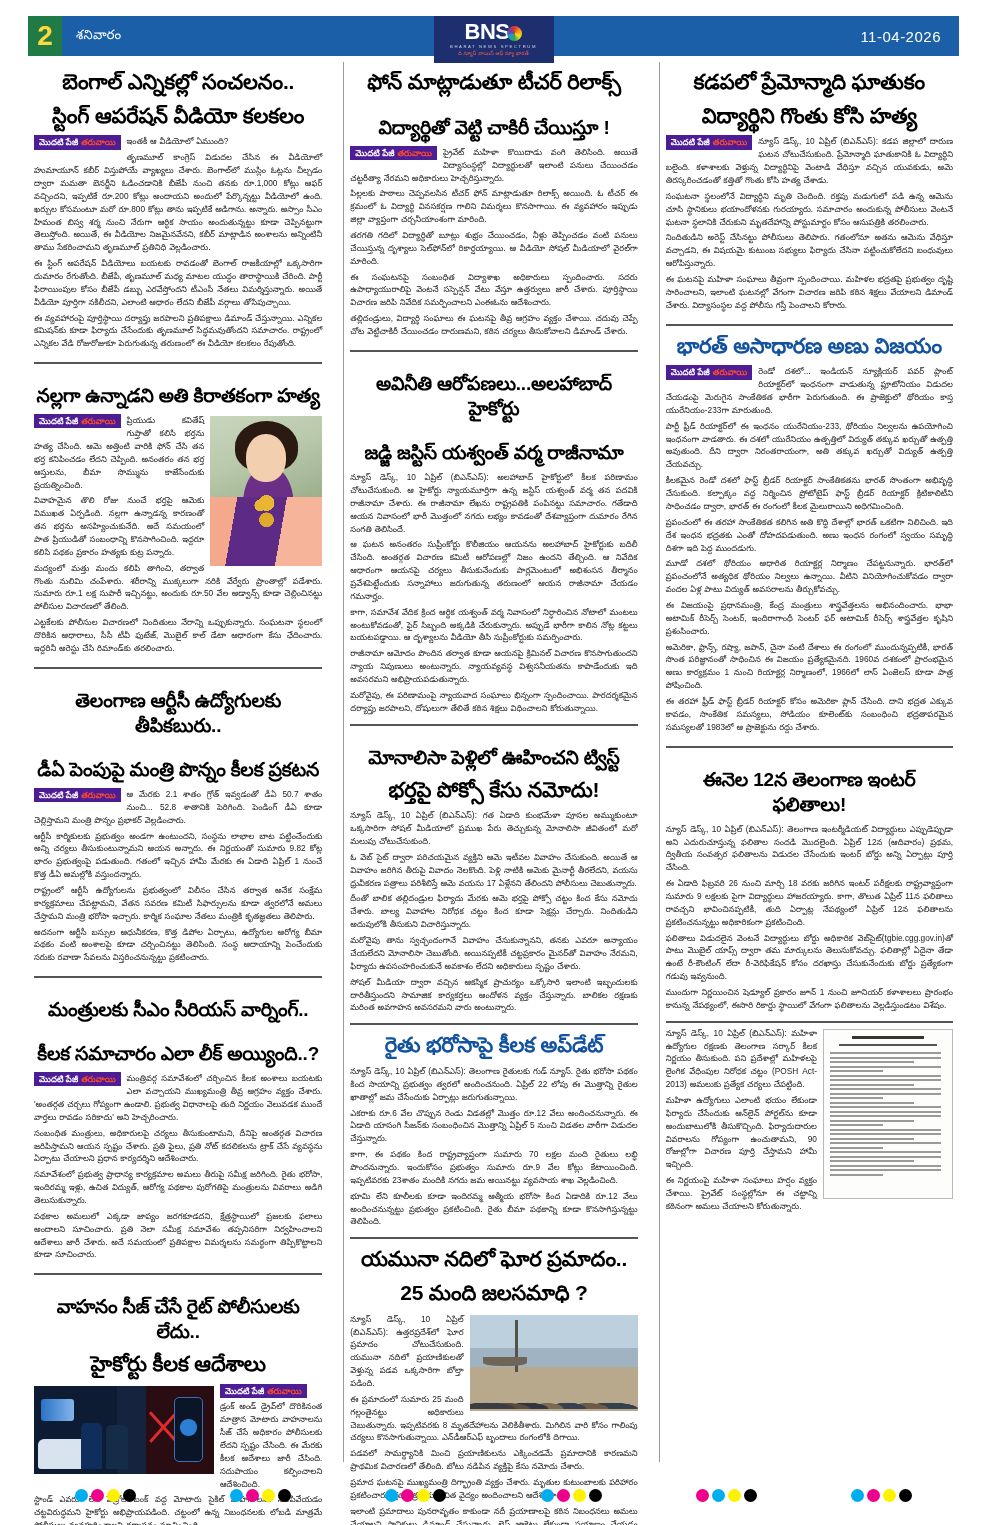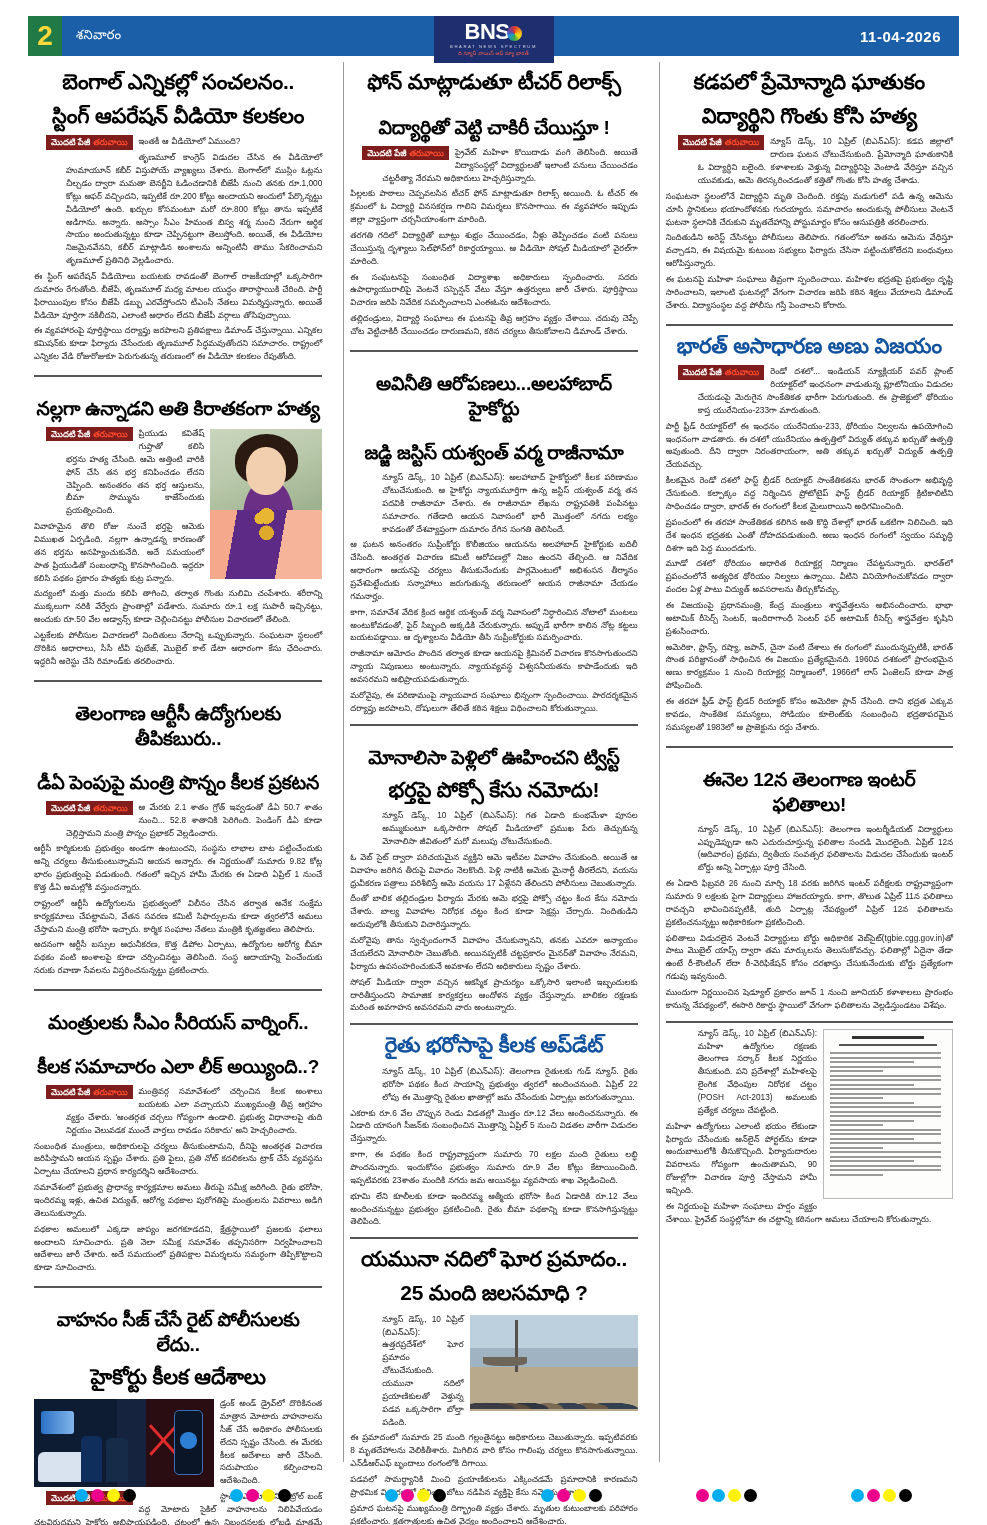--- a/index.html
+++ b/index.html
@@ -34,21 +34,21 @@
   }
   .logo-swirl{
     width:15px;height:15px;border-radius:50%;margin-left:-2px;
     background:conic-gradient(#e23a2e,#f3951f,#f7e017,#34a74b,#1f9ad6,#6b3fa0,#e23a2e);
     display:inline-block;position:relative;top:1px;
   }
   .logo-sub{font-size:4.2px;color:#cfd6ea;letter-spacing:1.6px;margin-top:1px;}
   .logo-tel{font-size:5px;color:#ff5d4d;margin-top:1px;letter-spacing:.2px;}
   .mast-date{
     position:absolute;right:18px;top:50%;transform:translateY(-50%);
-    color:#ffffff;font-size:15px;font-weight:bold;letter-spacing:.5px;
+    color:#ffffff;font-size:15px;font-weight:normal;letter-spacing:.5px;
   }
 
   
   .page{
     position:absolute;left:28px;top:62px;width:931px;height:1400px;
     display:flex;gap:15px;
   }
   .col{width:301px;padding:0 6px;box-sizing:border-box;}
   .col + .col{border-left:1px solid #9a9a9a;}
 
@@ -58,33 +58,33 @@
     font-size:21px;line-height:1.32;font-weight:bold;color:#000;
     letter-spacing:-.2px;
   }
   h2.hl.blue{color:#12529e;}
   h2.hl.small{font-size:19px;margin-top:19px;}
 
   .rule{border:0;border-top:2px solid #555;margin:9px 0 4px;height:0;}
 
   
   .cont-badge{
-    display:inline-block;background:#7f1d1d;padding:2px 5px;
+    display:inline-block;background:#4c1d95;padding:2px 5px;
     font-size:8.5px;font-weight:bold;line-height:1.2;white-space:nowrap;
-    margin:0 6px 2px 12px;float:left;
+    margin:0 6px 2px 0;float:left;
   }
   .cont-badge .w{color:#ffffff;}
   .cont-badge .r{color:#ff4b2b;margin-left:3px;}
 
   
   p.body{
     margin:0 0 3px 0;font-size:8.3px;line-height:1.55;
     text-align:justify;color:#1a1a1a;word-spacing:.5px;
   }
-  p.body.first{text-indent:0;margin-left:32px;}
+  p.body.first{text-indent:0;}
   .lede{font-size:8.3px;line-height:1.55;text-align:justify;}
 
   
   .photo{position:relative;overflow:hidden;background:#ddd;}
   .photo.right{float:right;margin:2px 0 4px 6px;}
   .photo.left{float:left;margin:2px 6px 4px 0;}
 
   
   .ph-woman{width:112px;height:150px;
     background:

